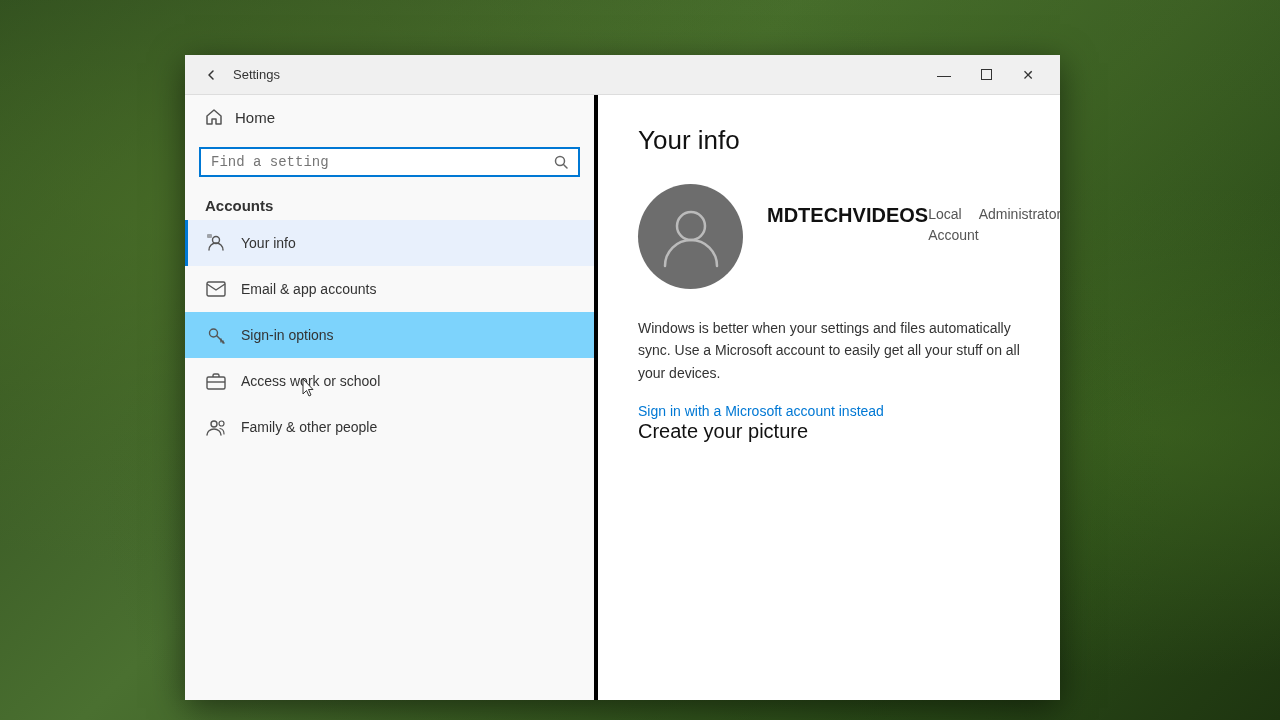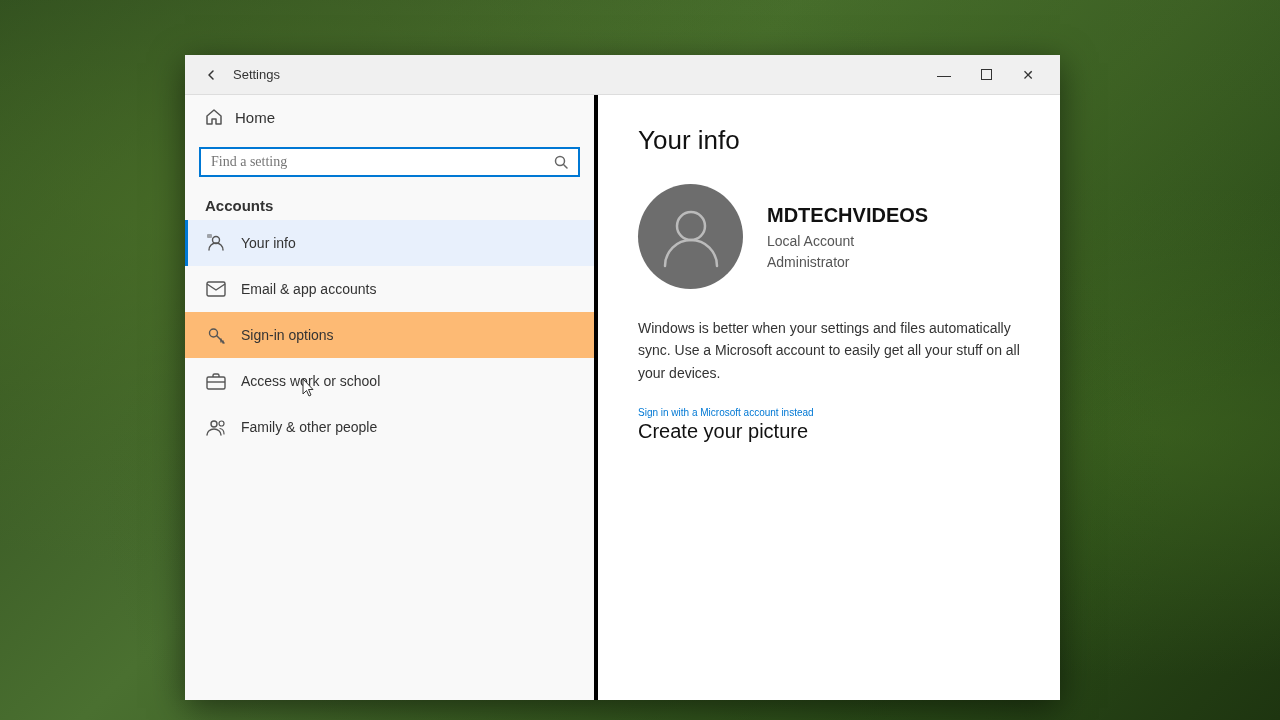--- a/index.html
+++ b/index.html
@@ -144,21 +144,21 @@
       padding: 5px 10px;
     }
 
     .search-input {
       flex: 1;
       border: none;
       outline: none;
       font-size: 14px;
       color: #333;
       background: transparent;
-      font-family: Liberation Serif, serif;
+      font-family: Liberation Mono, monospace;
     }
 
     .search-icon {
       color: #666;
       font-size: 14px;
       cursor: pointer;
     }
 
     
     .section-header {
@@ -189,21 +189,21 @@
       content: '';
       position: absolute;
       left: 0;
       top: 0;
       bottom: 0;
       width: 3px;
       background: #0078d4;
     }
 
     .nav-item.hovered {
-      background: #fdba74;
+      background: #7dd3fc;
     }
 
     .nav-icon {
       font-size: 18px;
       color: #555;
       width: 22px;
       display: flex;
       align-items: center;
       justify-content: center;
       flex-shrink: 0;
@@ -242,21 +242,21 @@
       border-radius: 50%;
       background: #6d6d6d;
       display: flex;
       align-items: center;
       justify-content: center;
       flex-shrink: 0;
     }
 
     .profile-info {
       display: flex;
-      flex-direction: column;
+      flex-direction: row;
       justify-content: center;
       padding-top: 20px;
     }
 
     .profile-username {
       font-size: 20px;
       font-weight: 700;
       color: #111;
       margin-bottom: 4px;
     }
@@ -272,21 +272,21 @@
       font-size: 14px;
       color: #333;
       line-height: 1.6;
       max-width: 460px;
       margin-bottom: 18px;
     }
 
     .microsoft-link {
       color: #0078d4;
       text-decoration: none;
-      font-size: 10px;
+      font-size: 14px;
       cursor: pointer;
     }
 
     
     .create-picture-title {
       font-size: 20px;
       font-weight: 300;
       color: #111;
     }
 

